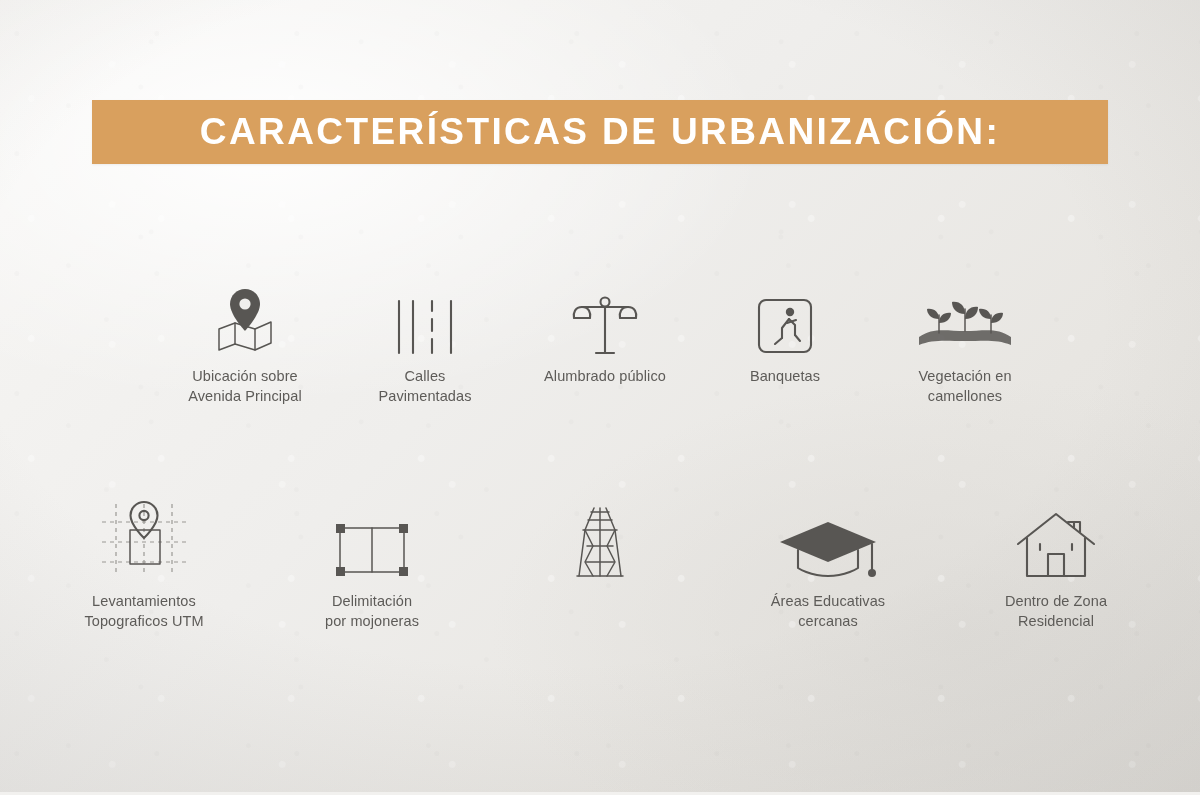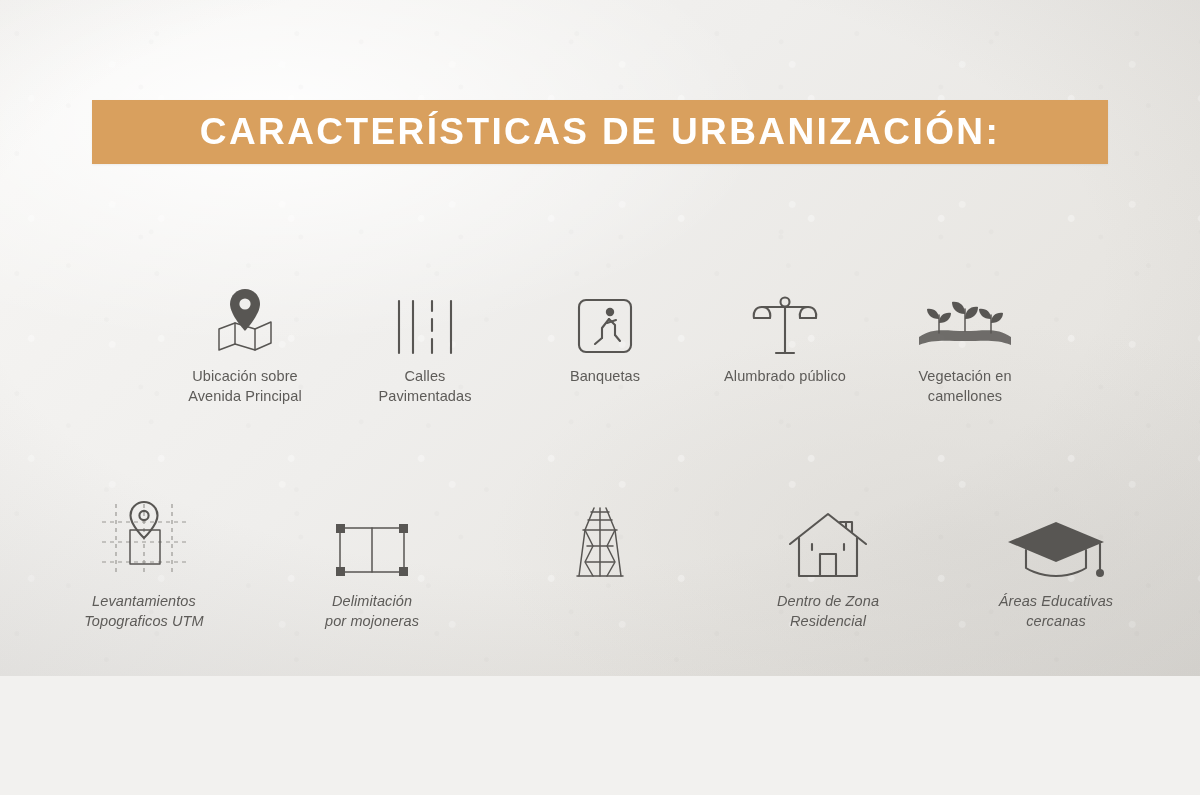--- a/index.html
+++ b/index.html
@@ -10,21 +10,21 @@
     width: 1200px;
     height: 795px;
     overflow: hidden;
     font-family: "Liberation Sans", sans-serif;
     background: #f2f1ef;
   }
 
   .slide {
     position: relative;
     width: 1200px;
-    height: 676px;
+    height: 792px;
     background:
       radial-gradient(ellipse 70% 55% at 22% 18%, rgba(255,255,255,0.95) 0%, rgba(255,255,255,0.0) 60%),
       radial-gradient(ellipse 60% 50% at 80% 80%, rgba(222,220,216,0.85) 0%, rgba(255,255,255,0.0) 65%),
       linear-gradient(135deg, #f7f6f4 0%, #efeeec 42%, #e8e6e2 72%, #e2e0dc 100%);
     overflow: hidden;
   }
 
   
   .texture {
     position: absolute;
@@ -110,21 +110,21 @@
   .row-2 .icon-wrap { height: 90px; }
 
   .feature-label {
     color: #5d5b58;
     font-size: 14.5px;
     line-height: 1.35;
     font-family: "Liberation Sans", sans-serif;
     letter-spacing: 0.1px;
     max-width: 170px;
   }
-  .row-2 .feature-label { max-width: 200px; font-style: italic; }
+  .row-2 .feature-label { max-width: 200px; }
 
   svg { display: block; }
   .st {
     fill: none;
     stroke: #585653;
     stroke-width: 2.1;
     stroke-linecap: round;
     stroke-linejoin: round;
   }
   .st-thin {
@@ -176,53 +176,53 @@
         <svg width="76" height="60" viewBox="0 0 76 60" aria-hidden="true">
           <path class="st" d="M12 4 L12 56"></path>
           <path class="st" d="M26 4 L26 56"></path>
           <path class="st" d="M64 4 L64 56"></path>
           <path class="st" d="M45 4 L45 14 M45 22 L45 34 M45 42 L45 56" stroke-dasharray=""></path>
         </svg>
       </div>
       <div class="feature-label">
         <span>Calles</span><br>
         <span>Pavimentadas</span>
+      </div>
+    </div>
+
+    <div class="feature">
+      <div class="icon-wrap">
+        <svg width="80" height="66" viewBox="0 0 80 66" aria-hidden="true">
+          <path class="st" d="M40 16 L40 62"></path>
+          <path class="st" d="M31 62 L49 62"></path>
+          <path class="st" d="M17 16 L40 16 L63 16"></path>
+          <path class="st" d="M17 16 C10 16 8 22 9 27 L25 27 C26 22 24 16 17 16 Z"></path>
+          <path class="st" d="M63 16 C70 16 72 22 71 27 L55 27 C54 22 56 16 63 16 Z"></path>
+          <circle class="st" cx="40" cy="11" r="4.5"></circle>
+        </svg>
+      </div>
+      <div class="feature-label">
+        <span>Alumbrado público</span>
       </div>
     </div>
 
     <div class="feature">
       <div class="icon-wrap">
         <svg width="62" height="62" viewBox="0 0 62 62" aria-hidden="true">
           <rect class="st" x="5" y="5" width="52" height="52" rx="7"></rect>
           <circle class="fl" cx="36" cy="17" r="4.2"></circle>
           <path class="st" d="M35 24 L28 33 L28 43"></path>
           <path class="st" d="M35 24 L41 30 L41 40"></path>
           <path class="st" d="M28 43 L21 49"></path>
           <path class="st" d="M41 40 L46 46"></path>
           <path class="st" d="M33 28 L42 25"></path>
         </svg>
       </div>
       <div class="feature-label">
         <span>Banquetas</span>
-      </div>
-    </div>
-
-    <div class="feature">
-      <div class="icon-wrap">
-        <svg width="80" height="66" viewBox="0 0 80 66" aria-hidden="true">
-          <path class="st" d="M40 16 L40 62"></path>
-          <path class="st" d="M31 62 L49 62"></path>
-          <path class="st" d="M17 16 L40 16 L63 16"></path>
-          <path class="st" d="M17 16 C10 16 8 22 9 27 L25 27 C26 22 24 16 17 16 Z"></path>
-          <path class="st" d="M63 16 C70 16 72 22 71 27 L55 27 C54 22 56 16 63 16 Z"></path>
-          <circle class="st" cx="40" cy="11" r="4.5"></circle>
-        </svg>
-      </div>
-      <div class="feature-label">
-        <span>Alumbrado público</span>
       </div>
     </div>
 
     <div class="feature">
       <div class="icon-wrap">
         <svg width="104" height="64" viewBox="0 0 104 64" aria-hidden="true">
 
           <path class="fl" d="M6 44 C20 34 34 38 52 38 C70 38 84 34 98 44 L98 52 C84 46 70 48 52 48 C34 48 20 46 6 52 Z" opacity="0.85"></path>
 
           <path class="st-thin" d="M26 40 L26 22"></path>
@@ -293,43 +293,43 @@
           <path class="st-thin" d="M22 28 L30 44 L22 60 L30 74"></path>
           <path class="st-thin" d="M52 28 L44 44 L52 60 L44 74"></path>
           <path class="st-thin" d="M24 44 L50 44 M23 60 L51 60"></path>
           <path class="st-thin" d="M14 74 L60 74"></path>
         </svg>
       </div>
     </div>
 
     <div class="feature">
       <div class="icon-wrap">
+        <svg width="104" height="70" viewBox="0 0 104 70" aria-hidden="true">
+          <path class="fl" d="M52 10 L100 30 L52 50 L4 30 Z"></path>
+          <path class="st" d="M22 38 L22 56 C22 56 34 64 52 64 C70 64 82 56 82 56 L82 38"></path>
+          <path class="st" d="M96 32 L96 58"></path>
+          <circle class="fl" cx="96" cy="61" r="4"></circle>
+        </svg>
+      </div>
+      <div class="feature-label">
+        <span>Áreas Educativas</span><br>
+        <span>cercanas</span>
+      </div>
+    </div>
+
+    <div class="feature">
+      <div class="icon-wrap">
         <svg width="92" height="76" viewBox="0 0 92 76" aria-hidden="true">
           <path class="st" d="M8 38 L46 8 L84 38"></path>
           <path class="st" d="M17 32 L17 70 L75 70 L75 32"></path>
           <path class="st" d="M64 16 L64 22"></path>
           <path class="st" d="M58 16 L70 16 L70 26"></path>
           <rect class="st" x="38" y="48" width="16" height="22"></rect>
           <path class="st" d="M30 38 L30 44 M62 38 L62 44"></path>
         </svg>
       </div>
       <div class="feature-label">
         <span>Dentro de Zona</span><br>
         <span>Residencial</span>
       </div>
     </div>
-
-    <div class="feature">
-      <div class="icon-wrap">
-        <svg width="104" height="70" viewBox="0 0 104 70" aria-hidden="true">
-          <path class="fl" d="M52 10 L100 30 L52 50 L4 30 Z"></path>
-          <path class="st" d="M22 38 L22 56 C22 56 34 64 52 64 C70 64 82 56 82 56 L82 38"></path>
-          <path class="st" d="M96 32 L96 58"></path>
-          <circle class="fl" cx="96" cy="61" r="4"></circle>
-        </svg>
-      </div>
-      <div class="feature-label">
-        <span>Áreas Educativas</span><br>
-        <span>cercanas</span>
-      </div>
-    </div>
   </div>
 </div>
 
 </body></html>

